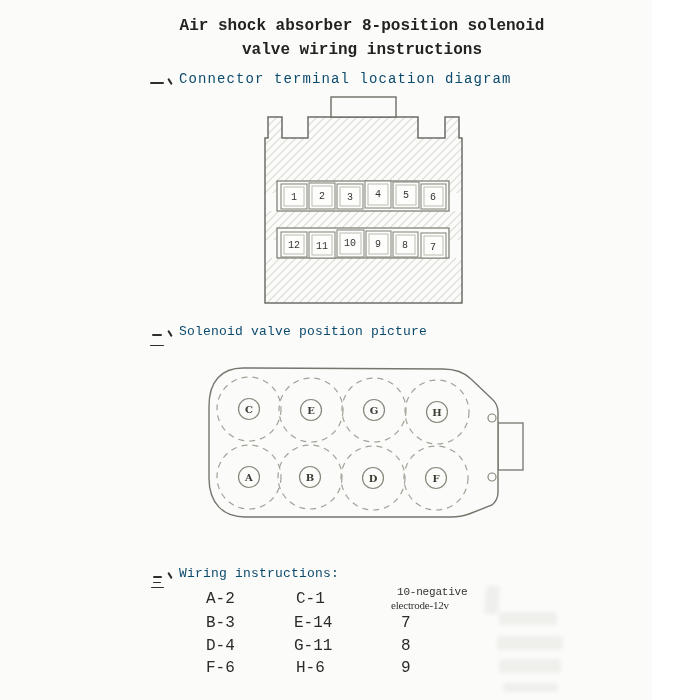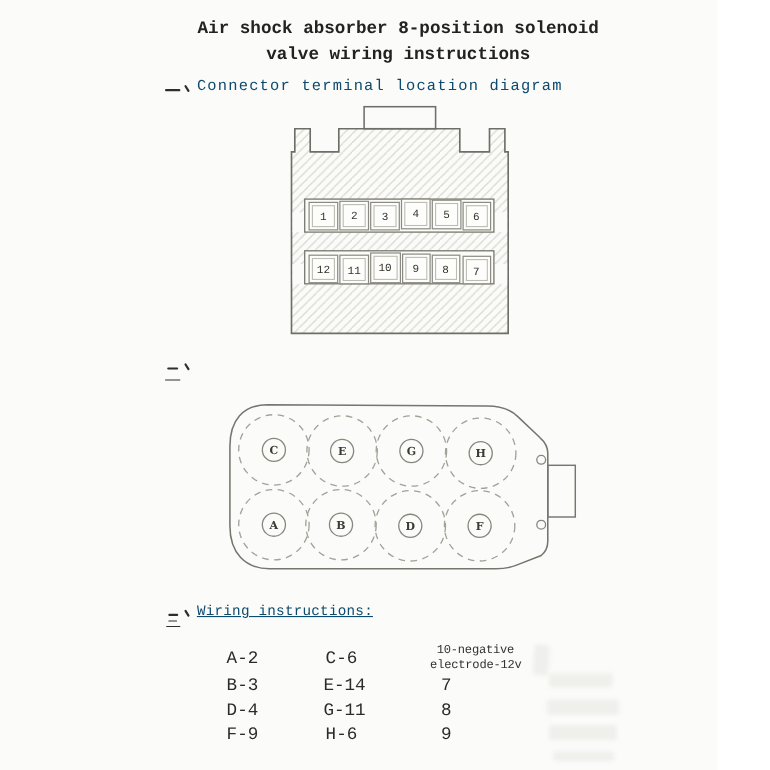--- a/index.html
+++ b/index.html
@@ -144,21 +144,21 @@
       <rect class="t-outer" x="181" y="143" width="25" height="25"></rect>
         <rect class="t-inner" x="184" y="146" width="19" height="19"></rect>
       <text class="tnum" x="193" y="160">7</text>
     </g>
   </svg>
 
   <div class="heading" style="left:150px;top:324px;">
     <span class="marker m2" aria-label="二、">
         <b></b>
         <b></b>
-      </span><span class="cjk-comma"></span>
+      </span><span class="cjk-comma"></span><span>Solenoid valve position picture</span>
   </div>
 
   <svg style="left:205px;top:362px;" width="322" height="162" viewBox="0 0 322 162">
 
     <rect class="valve-tab" x="293" y="61" width="25" height="47"></rect>
 
     <path class="valve-body" d="M 38 6 L 238 7 C 250 7, 259 10, 266 17 L 286 36 Q 293 42, 293 50
              L 293 130 Q 293 138, 287 143 L 264 152 Q 256 155, 246 155 L 40 155
              C 18 155, 4 141, 4 116 L 4 44 C 4 20, 16 6, 38 6 Z"></path>
 
@@ -201,40 +201,40 @@
         <circle class="sol-circle" cx="168" cy="116" r="10.5"></circle>
       <text class="vletter" x="168" y="119.5">D</text>
     </g>
     <g>
       <circle class="dash-circle" cx="231" cy="116" r="32"></circle>
         <circle class="sol-circle" cx="231" cy="116" r="10.5"></circle>
       <text class="vletter" x="231" y="119.5">F</text>
     </g>
   </svg>
 
-  <div class="heading" style="left:150px;top:548px;text-decoration:underline;">
+  <div class="heading" style="left:150px;top:566px;">
     <span class="marker m3" aria-label="三、">
         <b></b>
         <b></b>
         <b></b>
       </span><span class="cjk-comma"></span><span>Wiring instructions:</span>
   </div>
 
   <div class="cell" style="left:206px;top:590px;">A-2</div>
   <div class="cell" style="left:206px;top:614px;">B-3</div>
   <div class="cell" style="left:206px;top:637px;">D-4</div>
-  <div class="cell" style="left:206px;top:659px;">F-9</div>
-
-  <div class="cell" style="left:296px;top:590px;">C-6</div>
+  <div class="cell" style="left:206px;top:659px;">F-6</div>
+
+  <div class="cell" style="left:296px;top:590px;">C-1</div>
   <div class="cell" style="left:294px;top:614px;">E-14</div>
   <div class="cell" style="left:294px;top:637px;">G-11</div>
   <div class="cell" style="left:296px;top:659px;">H-6</div>
 
   <div class="cell small" style="left:397px;top:586px;">10-negative</div>
-  <div class="cell small" style="left:391px;top:599px;">electrode-12v</div>
+  <div class="cell small" style="left:391px;top:599px;font-family:Liberation Serif, serif;">electrode-12v</div>
   <div class="cell" style="left:401px;top:614px;">7</div>
   <div class="cell" style="left:401px;top:637px;">8</div>
   <div class="cell" style="left:401px;top:659px;">9</div>
 
   <div class="smudge" style="left:485px;top:586px;width:14px;height:28px;transform:rotate(4deg);"></div>
   <div class="smudge" style="left:499px;top:612px;width:58px;height:13px;"></div>
   <div class="smudge" style="left:497px;top:636px;width:66px;height:14px;"></div>
   <div class="smudge" style="left:499px;top:659px;width:62px;height:14px;"></div>
   <div class="smudge" style="left:503px;top:683px;width:55px;height:9px;"></div>
 

